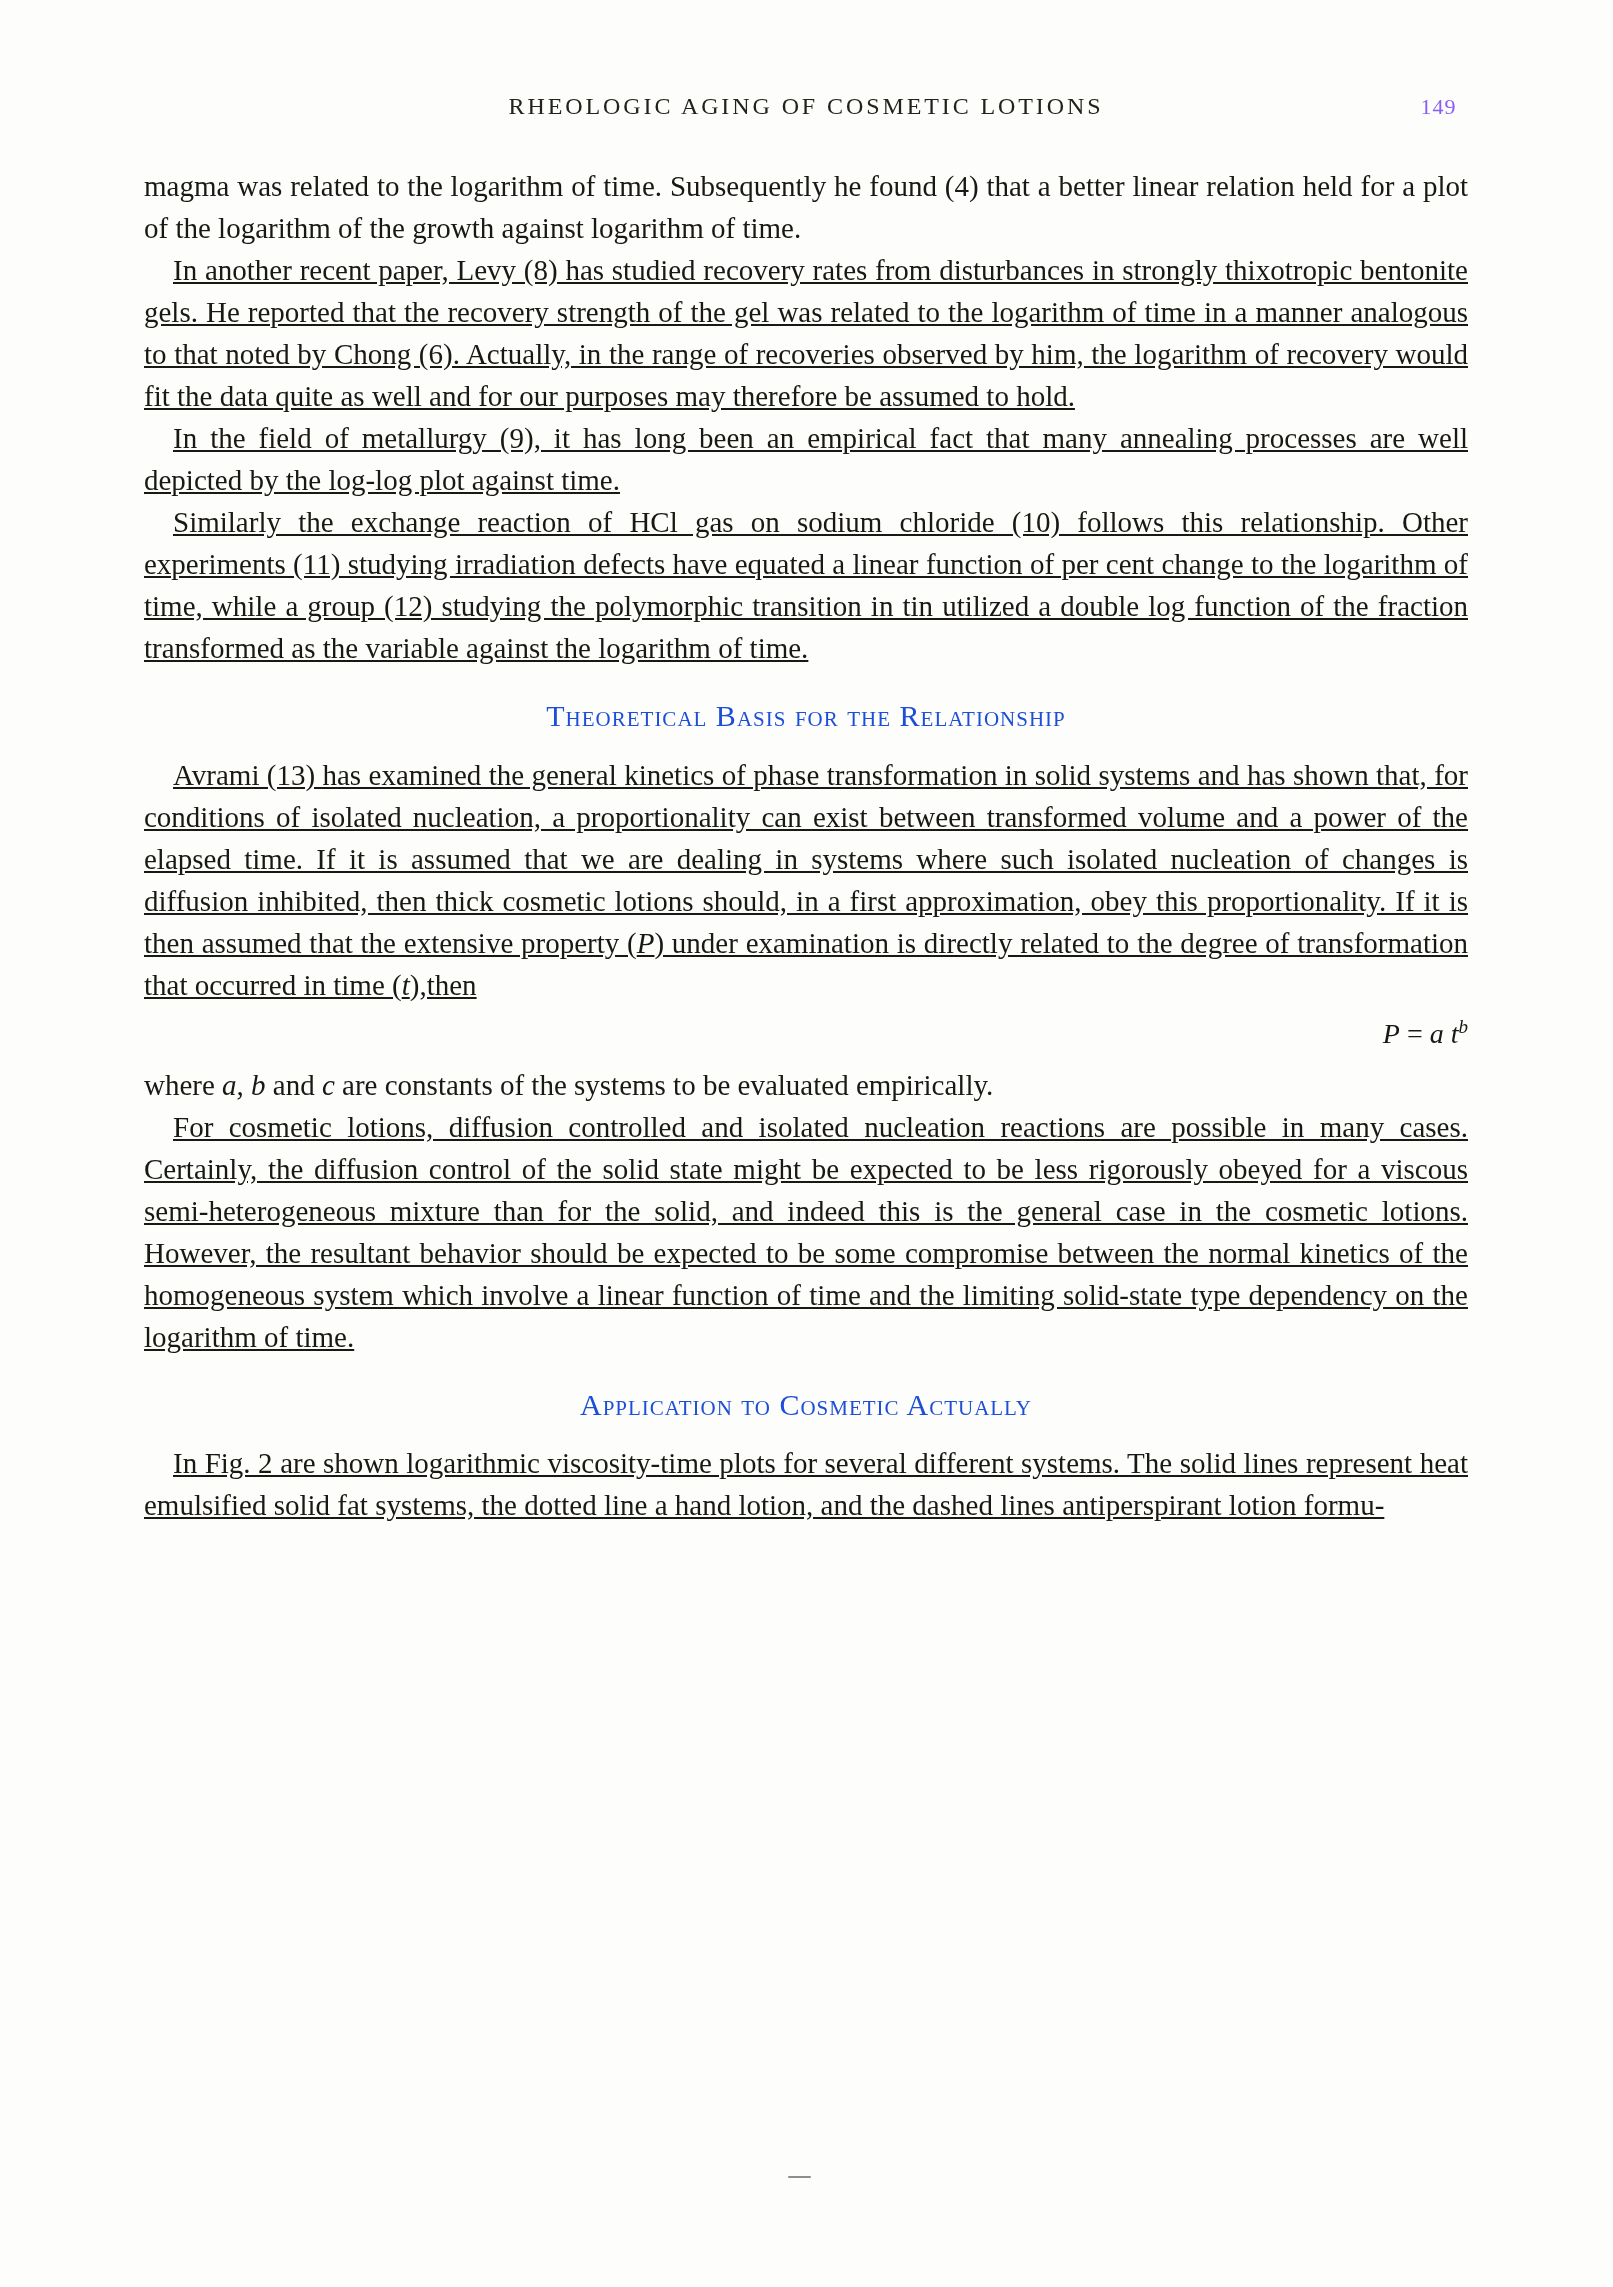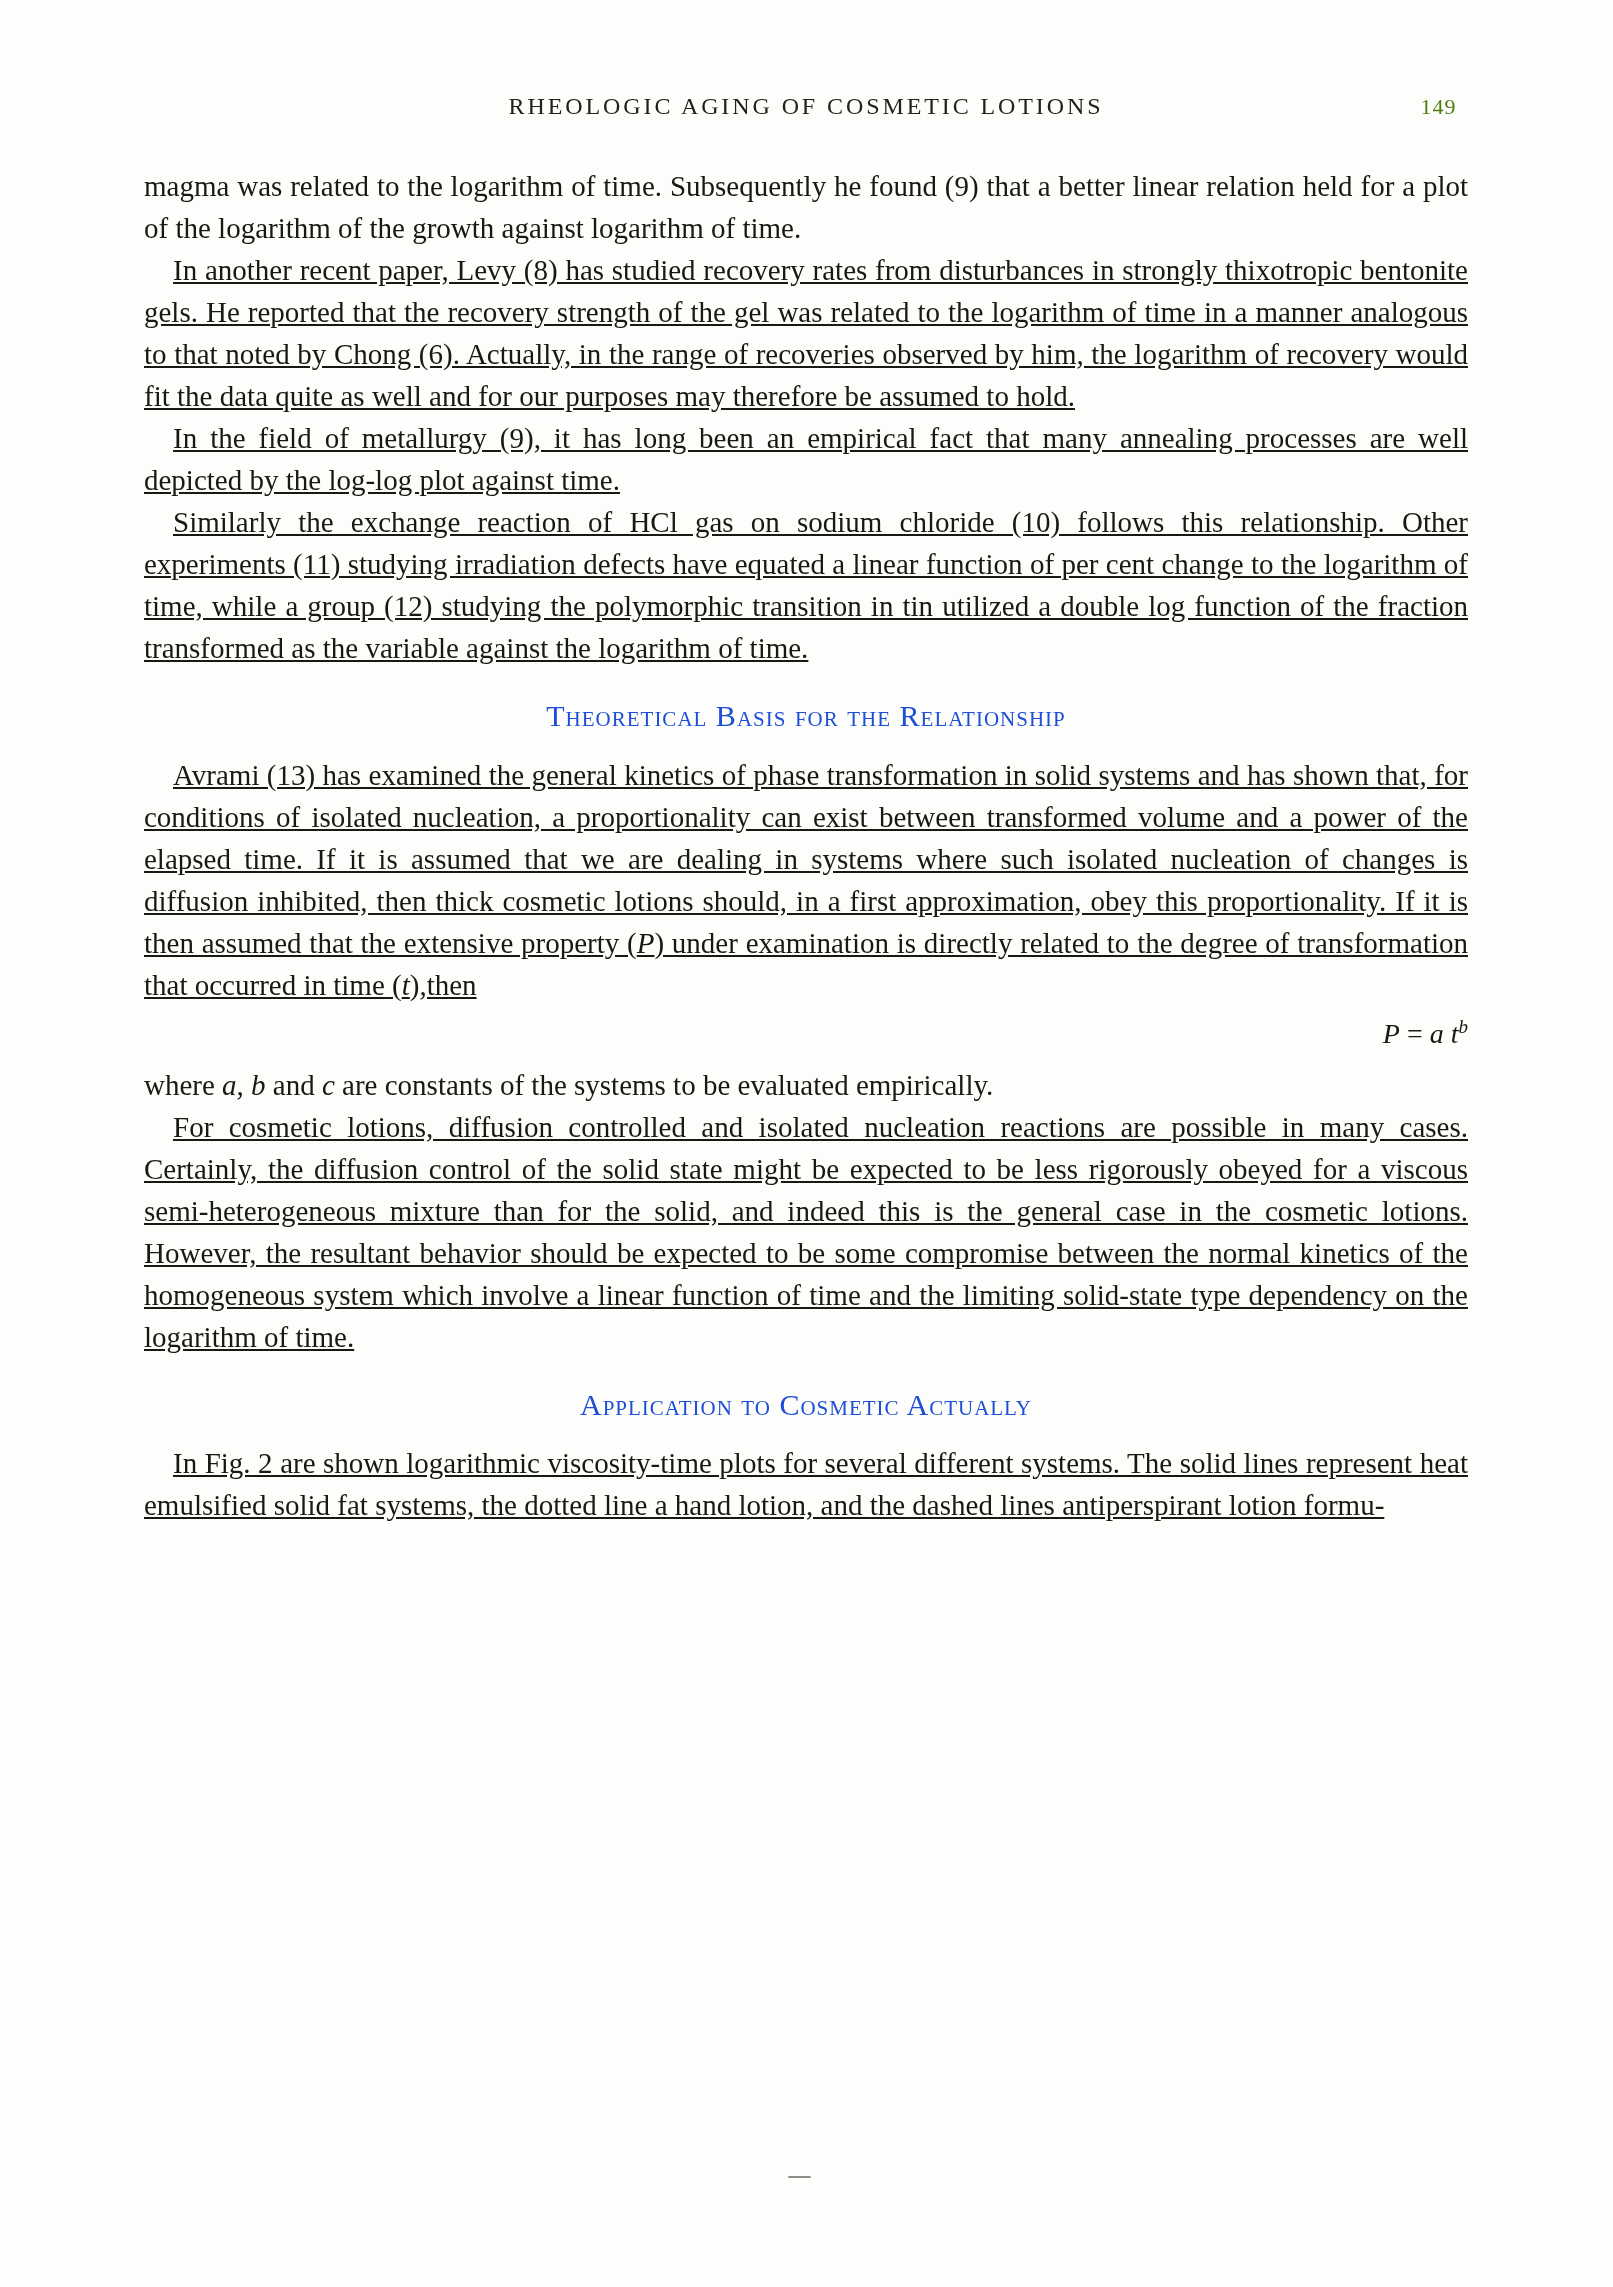--- a/index.html
+++ b/index.html
@@ -24,21 +24,21 @@
     font-size: 24px;
     letter-spacing: 2.9px;
     color: #23211b;
   }
   .running-head .pageno {
     position: absolute;
     right: 11.6px;
     top: 1px;
     font-size: 22px;
     letter-spacing: 1px;
-    color: #4d7c0f;
+    color: #8b5cf6;
   }
   .body-text { font-size: 29px; line-height: 42px; }
   p.para {
     text-align: justify;
     text-justify: inter-word;
   }
   p.para.indent { text-indent: 29px; text-decoration: underline; }
   .section-heading {
     text-align: center;
     font-variant: small-caps;
@@ -72,21 +72,21 @@
 
 <div class="page">
 
   <div class="running-head">
     <span class="title">RHEOLOGIC AGING OF COSMETIC LOTIONS</span>
     <span class="pageno">149</span>
   </div>
 
   <div class="body-text">
 
-    <p class="para">magma was related to the logarithm of time. Subsequently he found (9) that a better linear relation held for a plot of the logarithm of the growth against logarithm of time.</p>
+    <p class="para">magma was related to the logarithm of time. Subsequently he found (4) that a better linear relation held for a plot of the logarithm of the growth against logarithm of time.</p>
 
     <p class="para indent">In another recent paper, Levy (8) has studied recovery rates from disturbances in strongly thixotropic bentonite gels. He reported that the recovery strength of the gel was related to the logarithm of time in a manner analogous to that noted by Chong (6). Actually, in the range of recoveries observed by him, the logarithm of recovery would fit the data quite as well and for our purposes may therefore be assumed to hold.</p>
 
     <p class="para indent">In the field of metallurgy (9), it has long been an empirical fact that many annealing processes are well depicted by the log-log plot against time.</p>
 
     <p class="para indent">Similarly the exchange reaction of HCl gas on sodium chloride (10) follows this relationship. Other experiments (11) studying irradiation defects have equated a linear function of per cent change to the logarithm of time, while a group (12) studying the polymorphic transition in tin utilized a double log function of the fraction transformed as the variable against the logarithm of time.</p>
 
     <h2 class="section-heading">Theoretical Basis for the Relationship</h2>
 
     <p class="para indent"><span>Avrami (13) has examined the general kinetics of phase transformation in solid systems and has shown that, for conditions of isolated nucleation, a proportionality can exist between transformed volume and a power of the elapsed time. If it is assumed that we are dealing in systems where such isolated nucleation of changes is diffusion inhibited, then thick cosmetic lotions should, in a first approximation, obey this proportionality. If it is then assumed that the extensive property (</span><i>P</i><span>) under examination is directly related to the degree of transformation that occurred in time (</span><i>t</i><span>),then</span></p>

